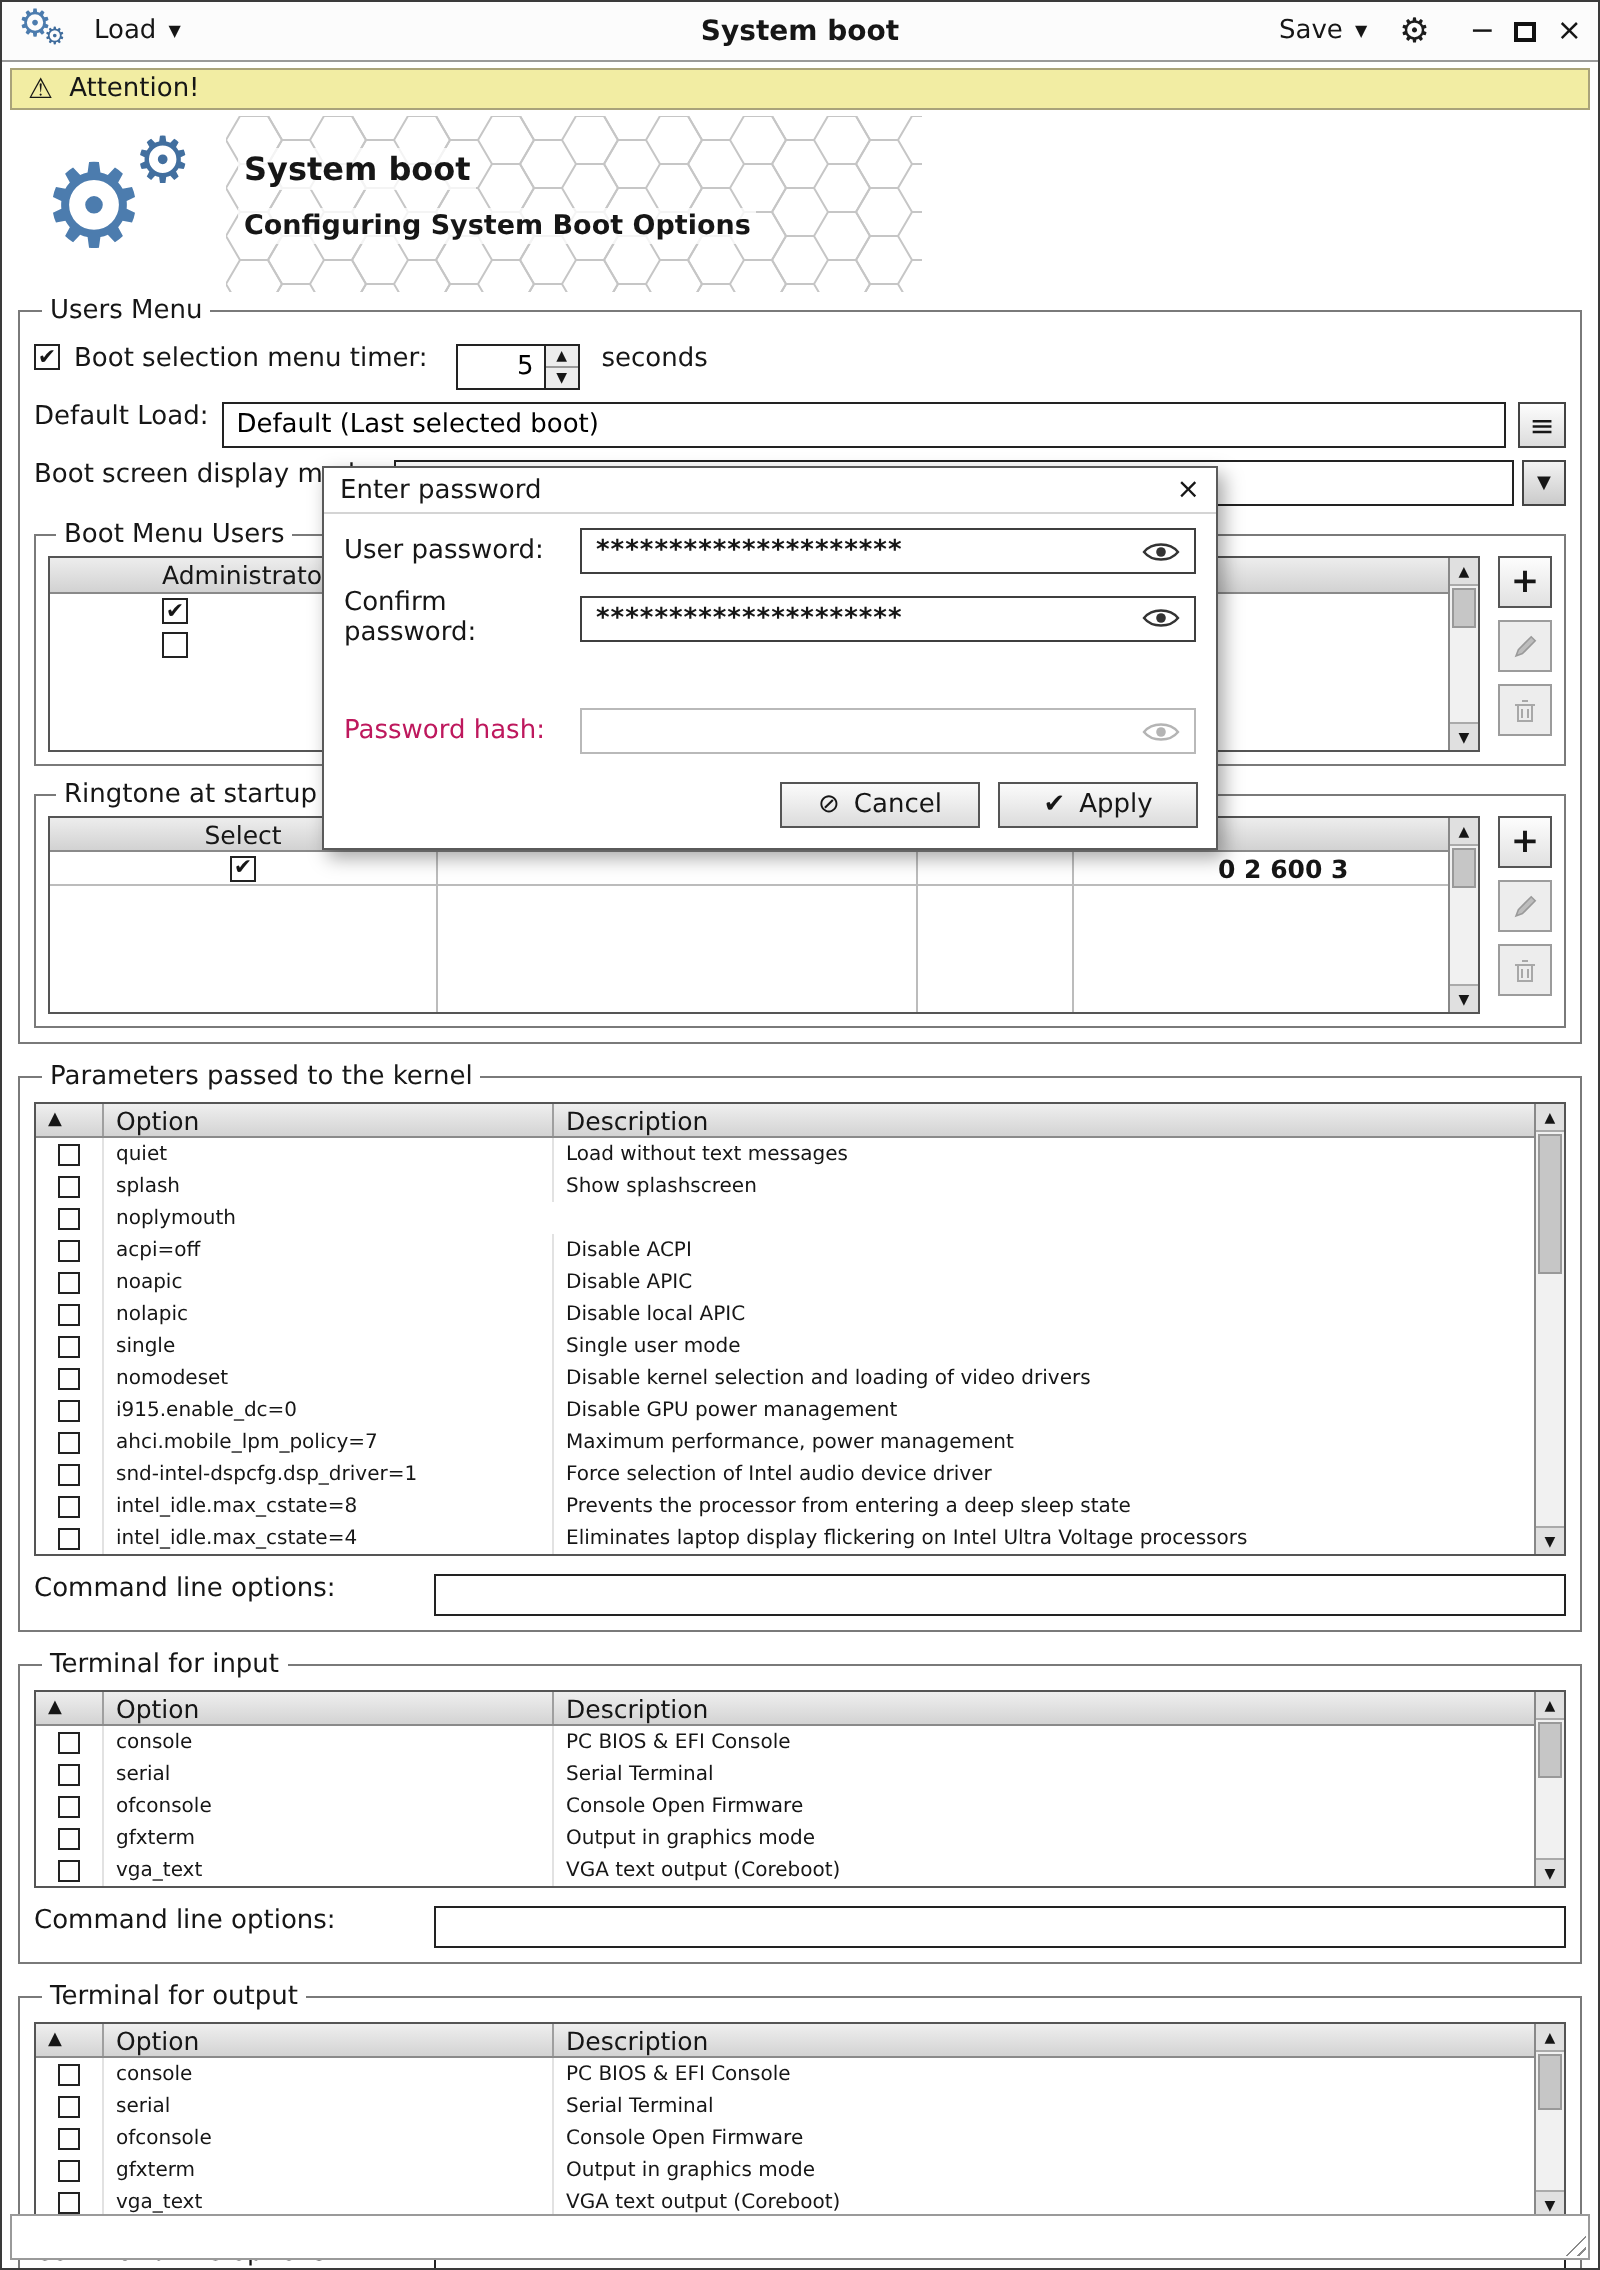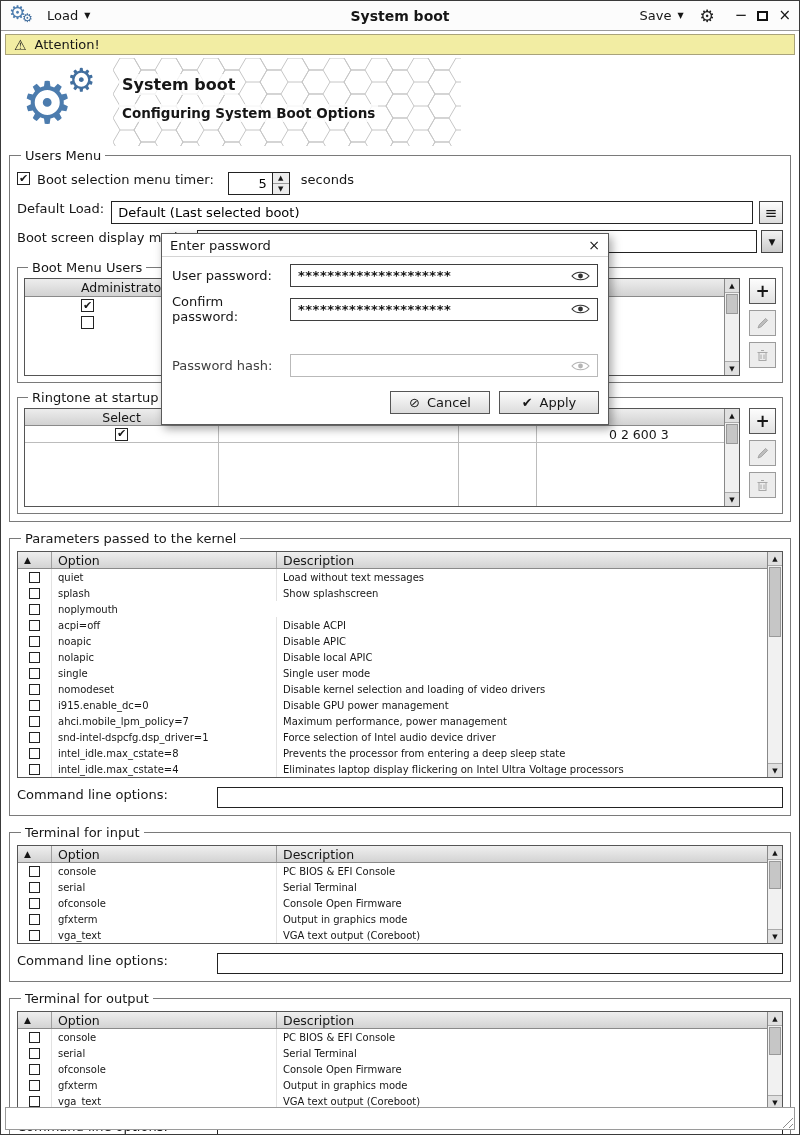--- a/index.html
+++ b/index.html
@@ -73,21 +73,21 @@
 .users-header-cell { padding-left: 56px; }
 .users-rows { height: 78px; }
 .users-row { height: 17px; display: flex; align-items: center; padding-left: 56px; }
 .ring-grid { display: grid; grid-template-columns: 194px 240px 78px 1fr; }
 .ring-header-cell { display: flex; align-items: center; justify-content: center; border-right: 1px solid #a8a8a8; height: 100%; }
 .ring-header-cell:last-child { border-right: 0; }
 .ring-rows { height: 80px; display: flex; flex-direction: column; }
 .ring-row { height: 17px; border-bottom: 1px solid #bcbcbc; flex: none; }
 .ring-cell { display: flex; align-items: center; border-right: 1px solid #bcbcbc; overflow: hidden; }
 .ring-cell.rc1 { justify-content: center; }
-.ring-cell.rc4 { border-right: 0; padding-left: 72px; font-size: 12.5px; white-space: nowrap; }
+.ring-cell.rc4 { border-right: 0; padding-left: 72px; font-size: 12.5px; white-space: nowrap; font-weight: bold; }
 .ring-fill { flex: 1; }
 .ring-fill > div { border-right: 1px solid #bcbcbc; }
 .ring-fill > div:last-child { border-right: 0; }
 .side-btns { width: 27px; margin-left: 9px; display: flex; flex-direction: column; gap: 6px; flex: none; }
 .sq-btn { width: 27px; height: 26px; border: 1px solid #555; background: linear-gradient(#fdfdfd, #e1e1e1);
   display: flex; align-items: center; justify-content: center; font-size: 17px; font-weight: bold; }
 .sq-btn.disabled { border-color: #9c9c9c; background: #ededed; color: #aaa; }
 
 
 .vscroll { width: 15px; border-left: 1px solid #888; background: #f1f1f1;
@@ -118,21 +118,21 @@
 .cmd-input { flex: 1; min-width: 0; height: 21px; border: 1px solid #222; font: inherit; padding: 0 5px; outline: none; }
 
 
 .dialog { position: absolute; left: 160px; top: 232px; width: 448px; height: 192px; background: #fff;
   border: 1px solid #5a5a5a; box-shadow: 3px 4px 9px rgba(0,0,0,.35); z-index: 20; }
 .dlg-titlebar { height: 23px; display: flex; align-items: center; padding: 0 8px; border-bottom: 1px solid #d4d4d4; }
 .dlg-close { margin-left: auto; font-size: 14px; }
 .dlg-row { display: flex; align-items: center; margin: 7px 10px 0; }
 .dlg-row.hash { margin-top: 30px; }
 .dlg-label { width: 118px; flex: none; }
-.dlg-label.disabled { color: #404040; }
+.dlg-label.disabled { color: #be185d; }
 .pw-field { flex: 1; min-width: 0; height: 23px; border: 1px solid #3f3f3f; display: flex;
   align-items: center; padding: 0 7px; background: #fff; }
 .pw-field.disabled { border-color: #b9b9b9; }
 .pw-stars { font-weight: bold; letter-spacing: .5px; overflow: hidden; white-space: nowrap; }
 .eye { margin-left: auto; flex: none; }
 .eye.disabled path { stroke: #b4b4b4; }
 .eye.disabled circle { fill: #b4b4b4; }
 .dlg-btns { position: absolute; right: 9px; bottom: 10px; display: flex; gap: 9px; }
 .dlg-btn { height: 23px; min-width: 100px; border: 1px solid #555; background: linear-gradient(#fbfbfb, #dcdcdc);
   display: flex; align-items: center; justify-content: center; gap: 7px; padding: 0 12px; }

